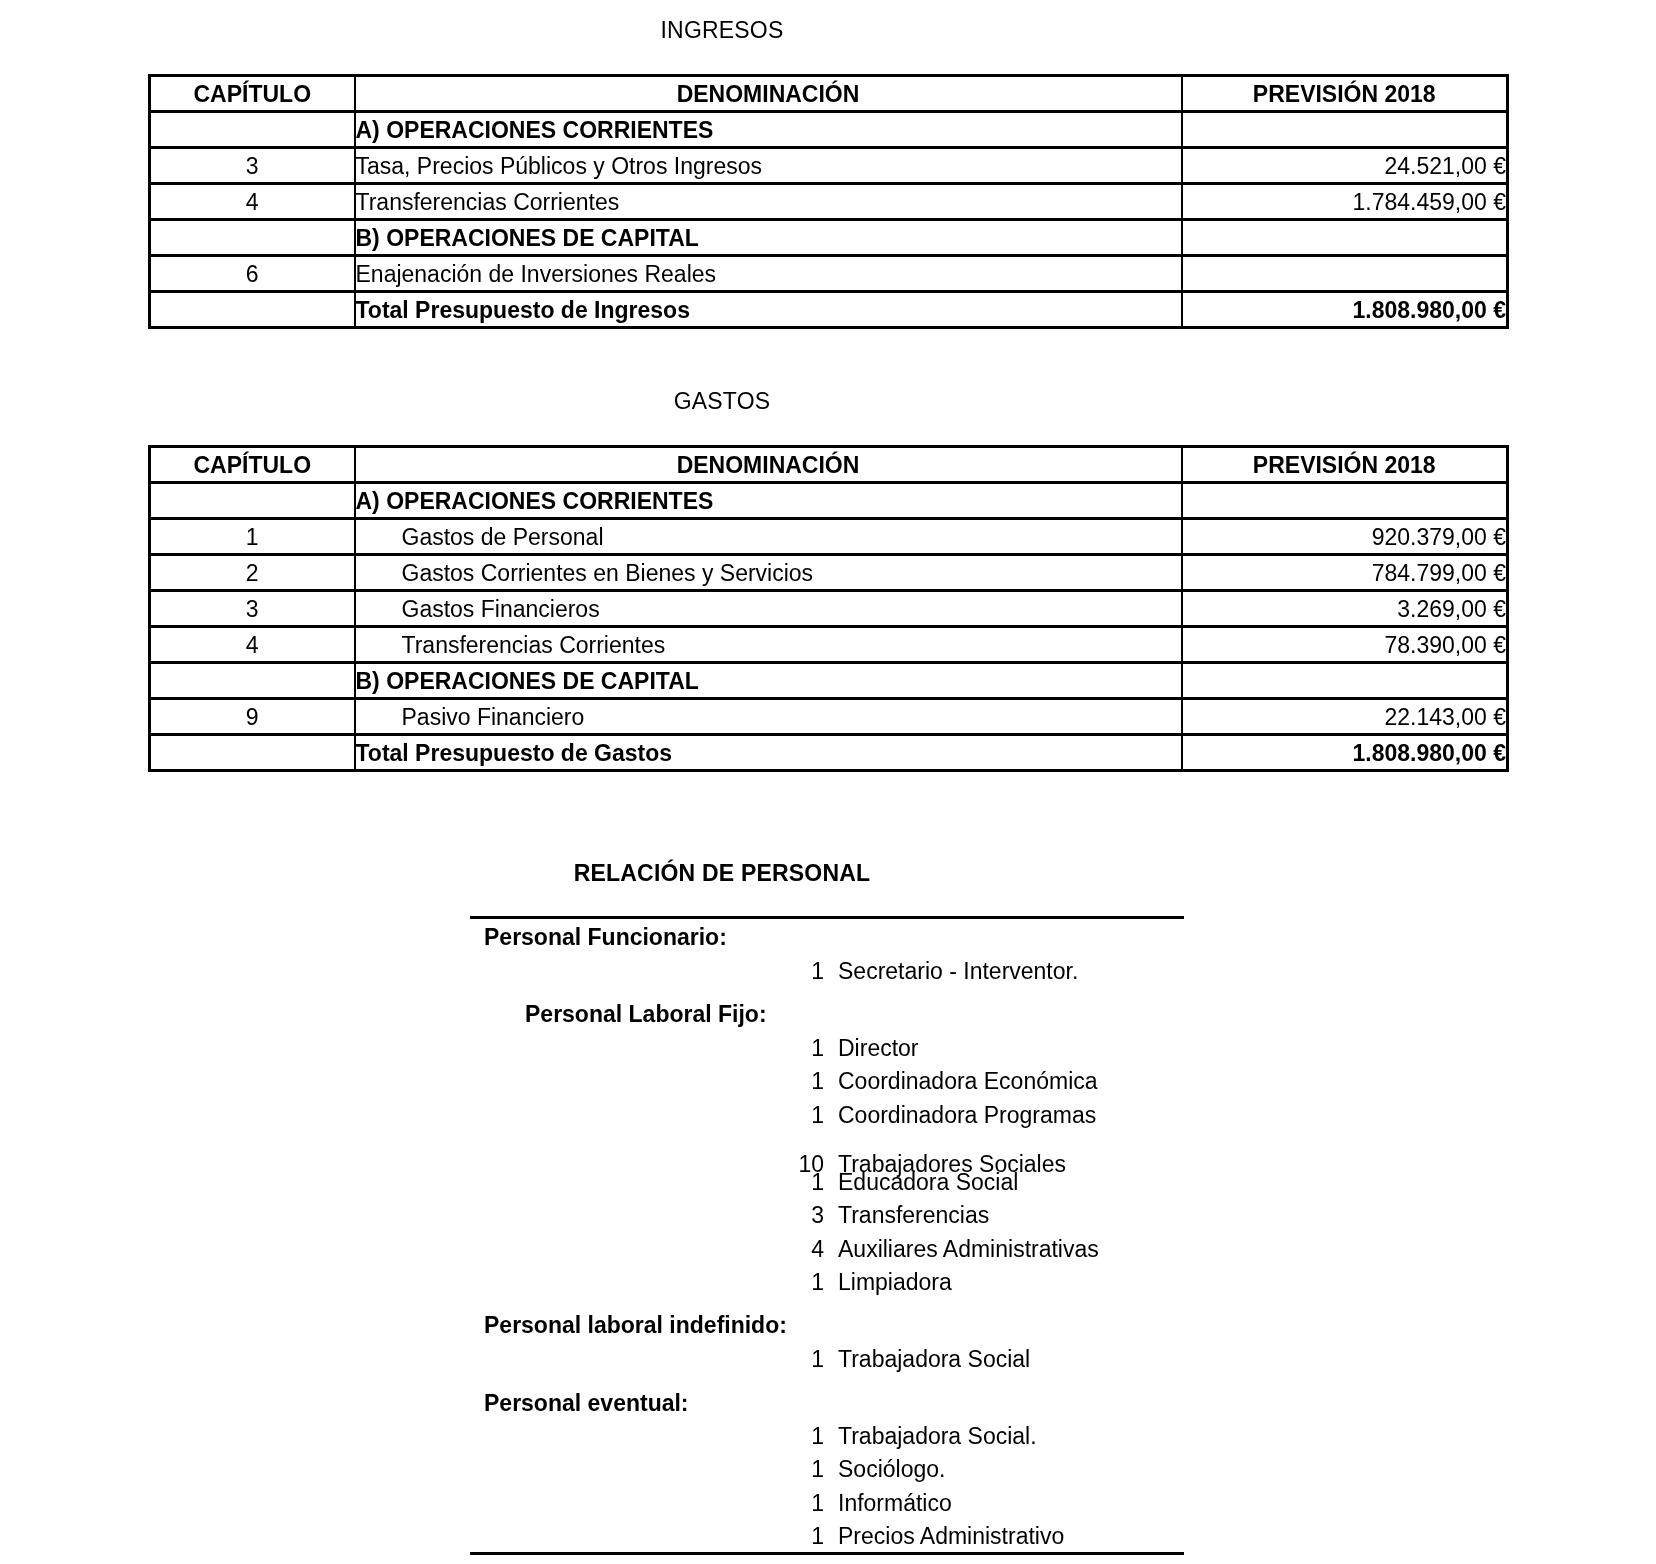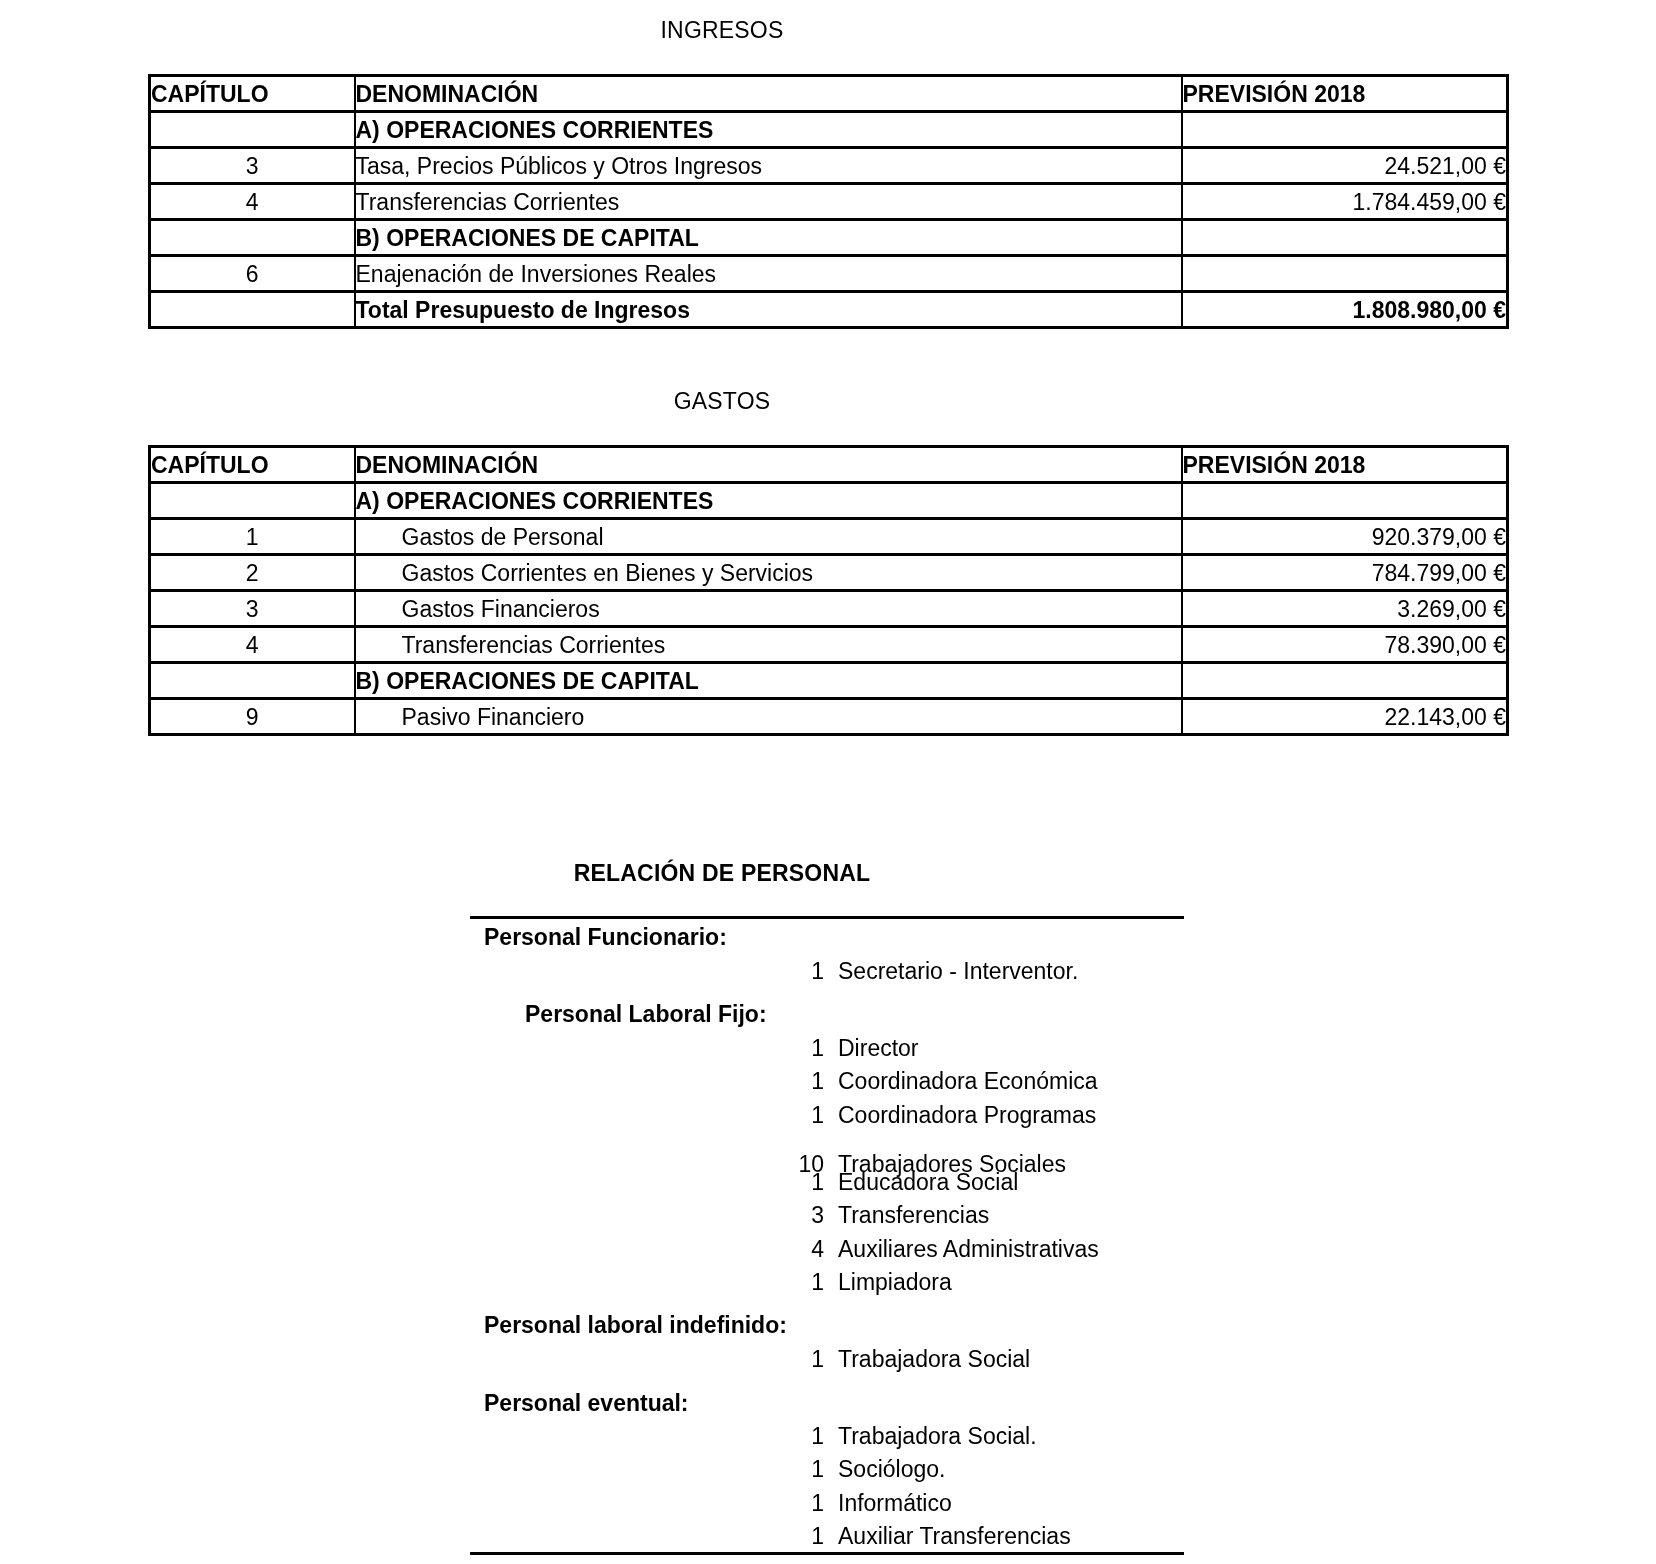--- a/index.html
+++ b/index.html
@@ -18,21 +18,21 @@
     border: 3px solid #000;
   }
   table.budget col.c1 { width: 205px; }
   table.budget col.c2 { width: 827px; }
   table.budget col.c3 { width: 326px; }
   table.budget th, table.budget td {
     border: 2px solid #000; border-bottom-width: 3px;
     height: 33px; padding: 0; font-size: 23px; line-height: 30px;
     vertical-align: middle; white-space: nowrap; overflow: hidden;
   }
-  table.budget th { font-weight: bold; text-align: left; }
+  table.budget th { font-weight: bold; text-align: center; }
   td.cap { text-align: center; }
   td.group { font-weight: bold; padding-left: 12px; }
   td.item { padding-left: 50px; }
   td.item.g { padding-left: 46px; }
   td.amount { text-align: right; padding-right: 76px; }
   td.total-label { font-weight: bold; text-align: left; padding-right: 10px; }
   td.total-amount { font-weight: bold; text-align: right; padding-right: 76px; }
 
   .rule { position: absolute; left: 470px; width: 714px; height: 3px; background: #000; }
   .personal { position: absolute; left: 470px; width: 714px; font-size: 23px; }
@@ -139,20 +139,25 @@
     <tr>
       <td class="cap"></td>
       <td class="group">B) OPERACIONES DE CAPITAL</td>
       <td class="amount"></td>
     </tr>
     <tr>
       <td class="cap">9</td>
       <td class="item g">Pasivo Financiero</td>
       <td class="amount">22.143,00 €</td>
     </tr>
+    <tr>
+      <td class="cap"></td>
+      <td class="total-label">Total Presupuesto de Gastos</td>
+      <td class="total-amount">1.808.980,00 €</td>
+    </tr>
   </tbody>
 </table>
 
 <div class="section-title bold" style="top:860px;">RELACIÓN DE PERSONAL</div>
 
 <div class="rule" style="top:916px;"></div>
 
 <div class="personal" style="top:920px; height:630px;">
 
   <div class="cat" style="top:4px;">Personal Funcionario:</div>
@@ -209,17 +214,17 @@
   <div class="row" style="top:536px;">
     <span class="qty">1</span>
     <span class="role">Sociólogo.</span>
   </div>
   <div class="row" style="top:570px;">
     <span class="qty">1</span>
     <span class="role">Informático</span>
   </div>
   <div class="row" style="top:603px;">
     <span class="qty">1</span>
-    <span class="role">Auxiliar Transferencias</span>
+    <span class="role">Precios Administrativo</span>
   </div>
 </div>
 
 <div class="rule" style="top:1552px;"></div>
 
 </body></html>

